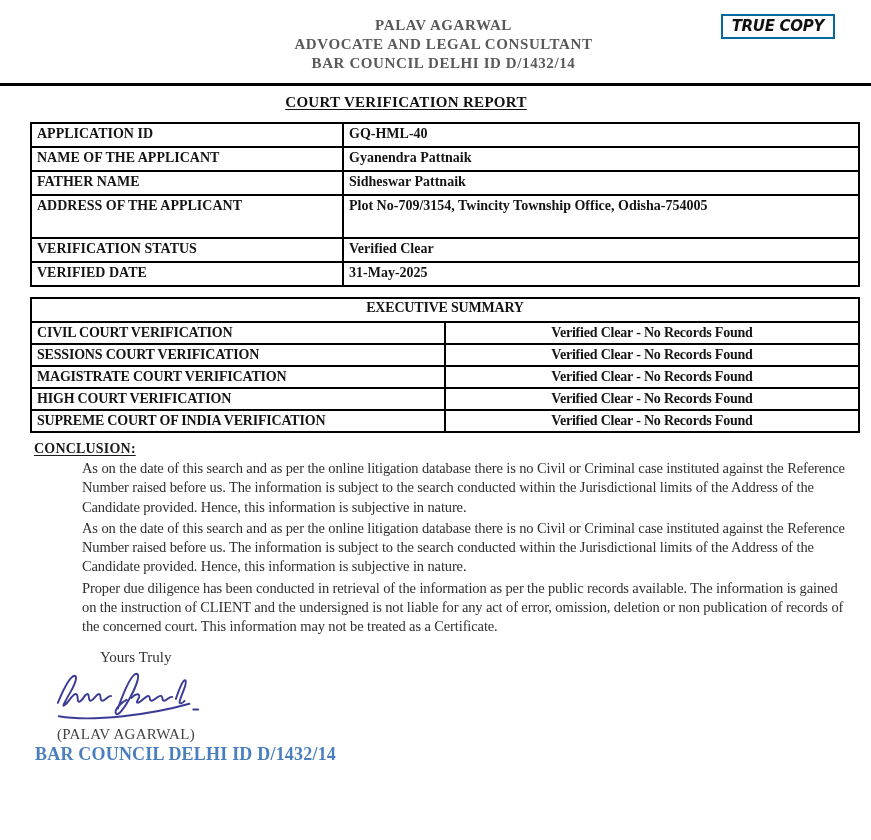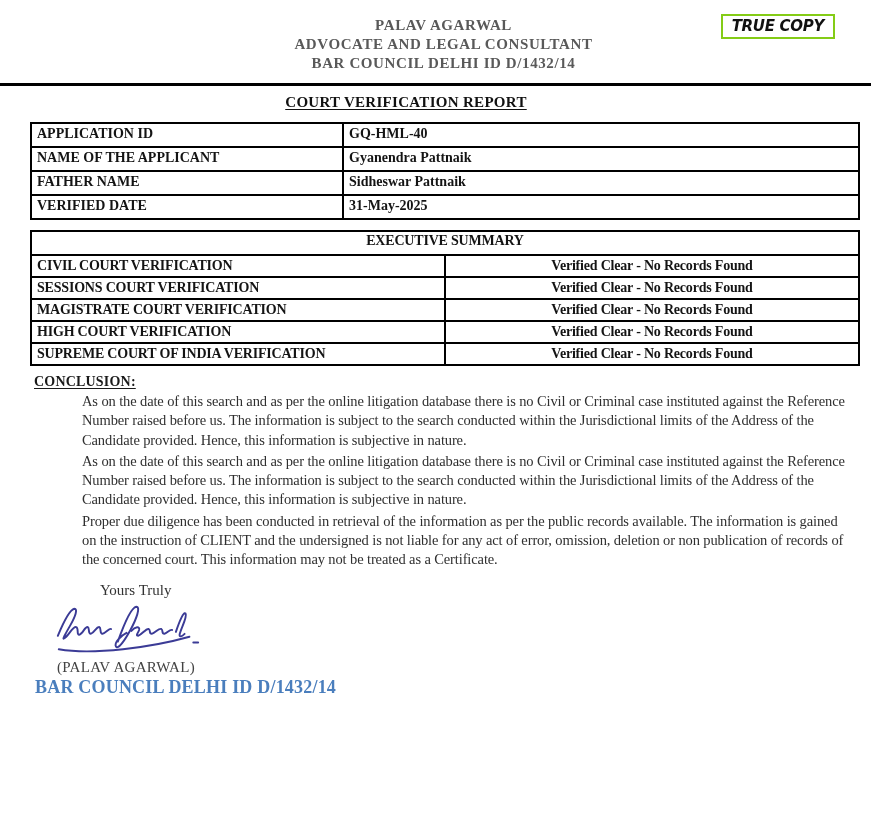--- a/index.html
+++ b/index.html
@@ -22,21 +22,21 @@
     font-weight: bold;
     color: #595959;
     font-size: 15px;
     line-height: 19px;
     letter-spacing: 0.6px;
   }
   .true-copy {
     position: absolute;
     top: 14px;
     right: 36px;
-    border: 2px solid #84cc16;
+    border: 2px solid #0369a1;
     padding: 1px 9px 2px 9px;
     font-family: "DejaVu Sans", sans-serif;
     font-style: italic;
     font-weight: bold;
     font-size: 15px;
     color: #111111;
     letter-spacing: -0.3px;
     background: #ffffff;
   }
 
@@ -140,20 +140,28 @@
       <td class="lbl">APPLICATION ID</td>
       <td class="val">GQ-HML-40</td>
     </tr>
     <tr>
       <td class="lbl">NAME OF THE APPLICANT</td>
       <td class="val">Gyanendra Pattnaik</td>
     </tr>
     <tr>
       <td class="lbl">FATHER NAME</td>
       <td class="val">Sidheswar Pattnaik</td>
+    </tr>
+    <tr class="tall">
+      <td class="lbl">ADDRESS OF THE APPLICANT</td>
+      <td class="val">Plot No-709/3154, Twincity Township Office, Odisha-754005</td>
+    </tr>
+    <tr>
+      <td class="lbl">VERIFICATION STATUS</td>
+      <td class="val">Verified Clear</td>
     </tr>
     <tr>
       <td class="lbl">VERIFIED DATE</td>
       <td class="val">31-May-2025</td>
     </tr>
   </tbody>
     </table>
 
   <table class="t2">
     <tbody>

